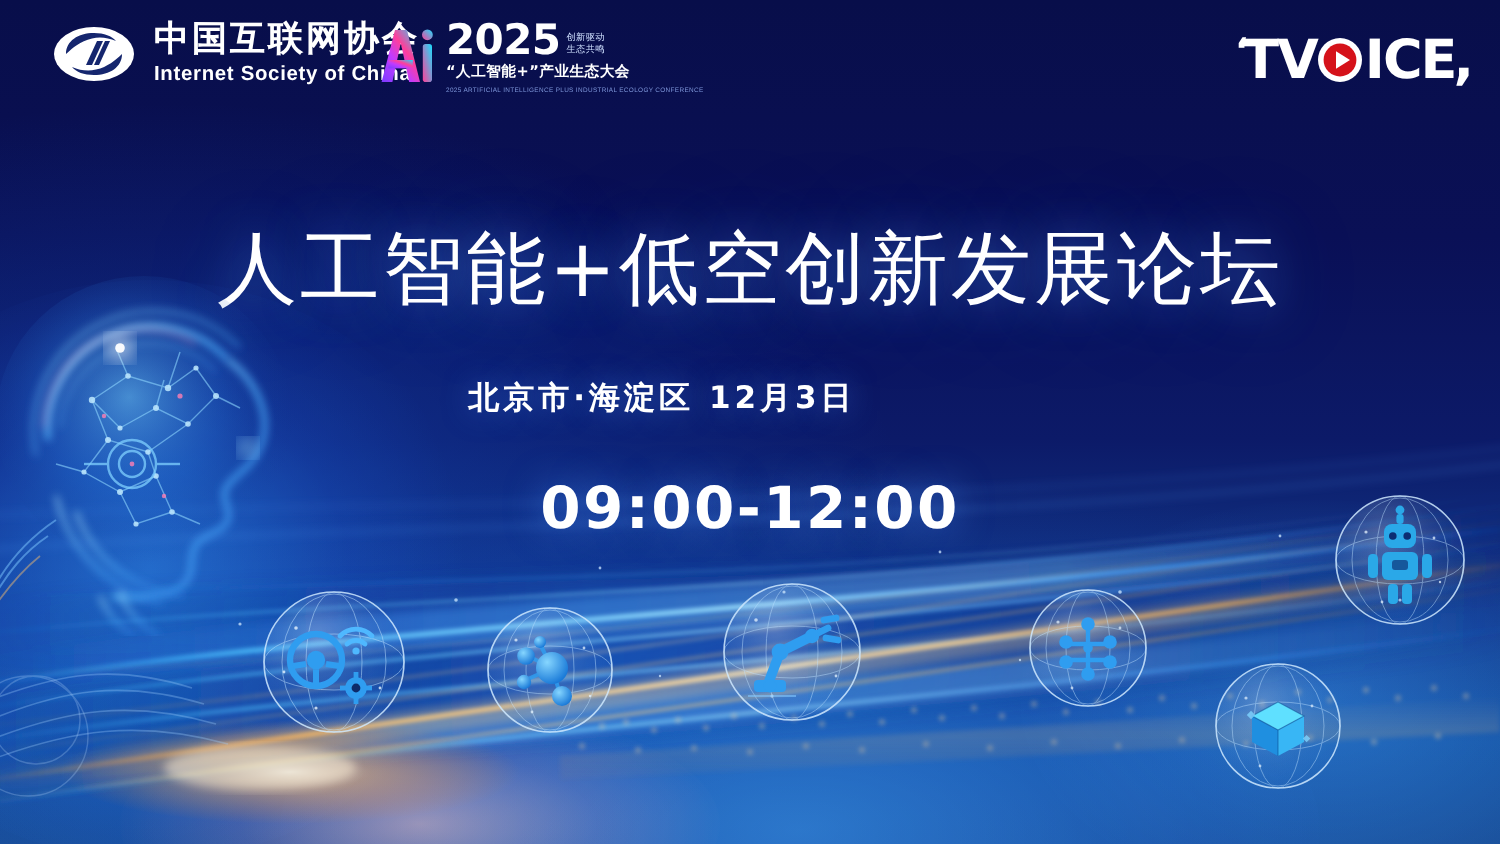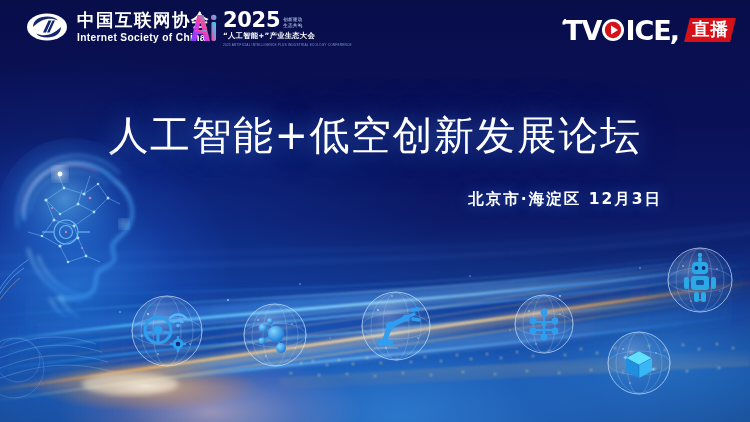--- a/index.html
+++ b/index.html
@@ -116,21 +116,21 @@
     text-align:center;
     font-family:"DejaVu Sans","Liberation Sans",sans-serif;
     font-size:40px; font-weight:normal; color:#ffffff;
     letter-spacing:1.5px; line-height:1.18;
     text-shadow:0 0 22px rgba(90,160,255,.55), 0 0 48px rgba(40,110,255,.35);
     white-space:nowrap;
   }
 
   .sub-title {
     position:absolute; left:0; top:189px; width:662px;
-    text-align:right;
+    text-align:center;
     font-family:"DejaVu Sans","Liberation Sans",sans-serif;
     font-size:15.5px; font-weight:bold; color:#ffffff;
     letter-spacing:2px; white-space:nowrap;
     text-shadow:0 0 14px rgba(70,140,255,.5);
   }
 
   .time-title {
     position:absolute; left:0; top:237px; width:750px;
     text-align:center;
     font-family:"DejaVu Sans","Liberation Sans",sans-serif;
@@ -729,20 +729,20 @@
         <span>T</span>
         <span>V</span>
         <svg class="tv-o" viewBox="0 0 24 24">
           <circle cx="12" cy="12" r="11" fill="#ffffff"></circle>
           <circle cx="12" cy="12" r="8.2" fill="#d5121a"></circle>
           <path d="M10,7.6 L17,12 L10,16.4 Z" fill="#ffffff"></path>
         </svg>
         <span>ICE</span>
         <span class="tv-comma">,</span>
       </div>
-      <div class="tv-live">直播</div>
     </div>
   </div>
 
   <div class="main-title">人工智能+低空创新发展论坛</div>
   <div class="sub-title">北京市·海淀区  12月3日</div>
+  <div class="time-title">09:00-12:00</div>
 
 </div>
 
 </body></html>

